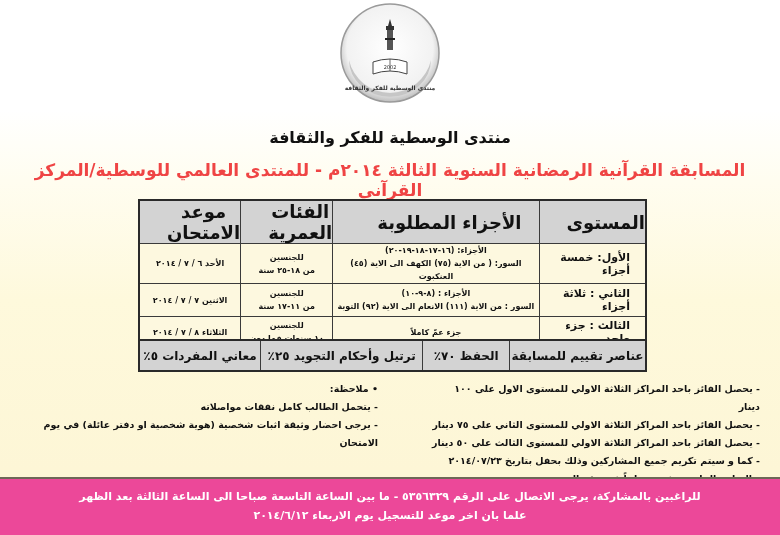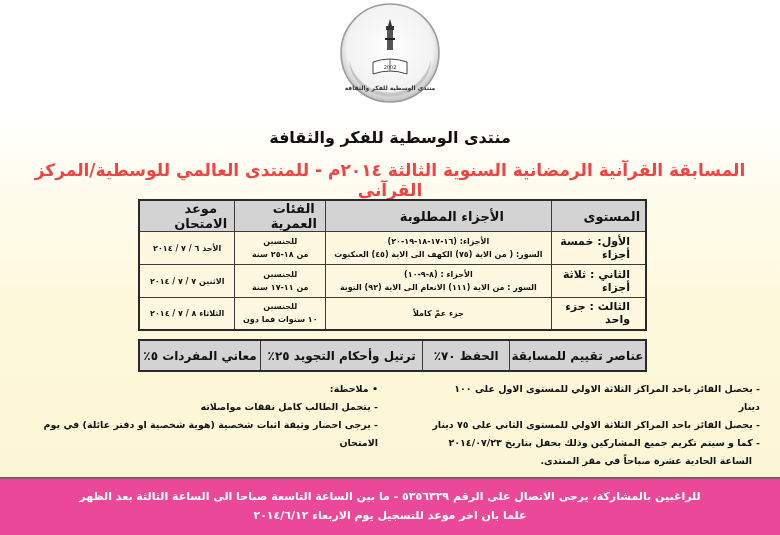--- a/index.html
+++ b/index.html
@@ -23,21 +23,21 @@
     }
     table.main {
       position: absolute; left: 138px; top: 199px; width: 509px;
       border-collapse: collapse; direction: rtl; background: #fdf8df;
       border: 2px solid #2a2a2a;
     }
     table.main th, table.main td {
       border: 1px solid #3a3a3a; text-align: center; vertical-align: middle;
     }
     table.main th {
-      background: #d3d3d3; font-size: 13px; font-weight: bold; height: 29px; padding-left: 27px;
+      background: #d3d3d3; font-size: 18px; font-weight: bold; height: 29px; padding-left: 27px;
     }
     table.main td { font-size: 8px; font-weight: bold; line-height: 13px; }
     table.main td.level { font-size: 11px; text-align: right; padding-right: 15px; }
     table.main tr.r1 td, table.main tr.r2 td { height: 33px; }
     table.main tr.r3 td { height: 32px; }
     .col-level { width: 95px; margin-top: 20px; }
     .col-parts { width: 227px; }
     .col-age { width: 91px; }
     .col-date { width: 96px; }
     table.eval {
@@ -147,20 +147,21 @@
     <td style="width:87px">الحفظ ٧٠٪</td>
     <td style="width:163px">ترتيل وأحكام التجويد ٢٥٪</td>
     <td style="width:122px">معاني المفردات ٥٪</td>
   </tr>
 </tbody>
   </table>
 
 <ul class="prizes">
   <li>- يحصل الفائز باحد المراكز الثلاثة الاولي للمستوى الاول على ١٠٠ دينار</li>
   <li>- يحصل الفائز باحد المراكز الثلاثة الاولي للمستوى الثاني على ٧٥ دينار</li>
+  <li>- يحصل الفائز باحد المراكز الثلاثة الاولي للمستوى الثالث على ٥٠ دينار</li>
   <li>- كما و سيتم تكريم جميع المشاركين وذلك  بحفل بتاريخ ٢٠١٤/٠٧/٢٣</li>
   <li>
       <span class="cont">الساعة الحادية عشرة صباحاً في مقر المنتدى.</span>
     </li>
 </ul>
 
 <div class="notes">
   <div>• ملاحظة:</div>
   <div>-  يتحمل الطالب كامل نفقات مواصلاته</div>
   <div>- يرجى احضار وثيقة اثبات شخصية (هوية شخصية او دفتر عائلة) في يوم الامتحان</div>

